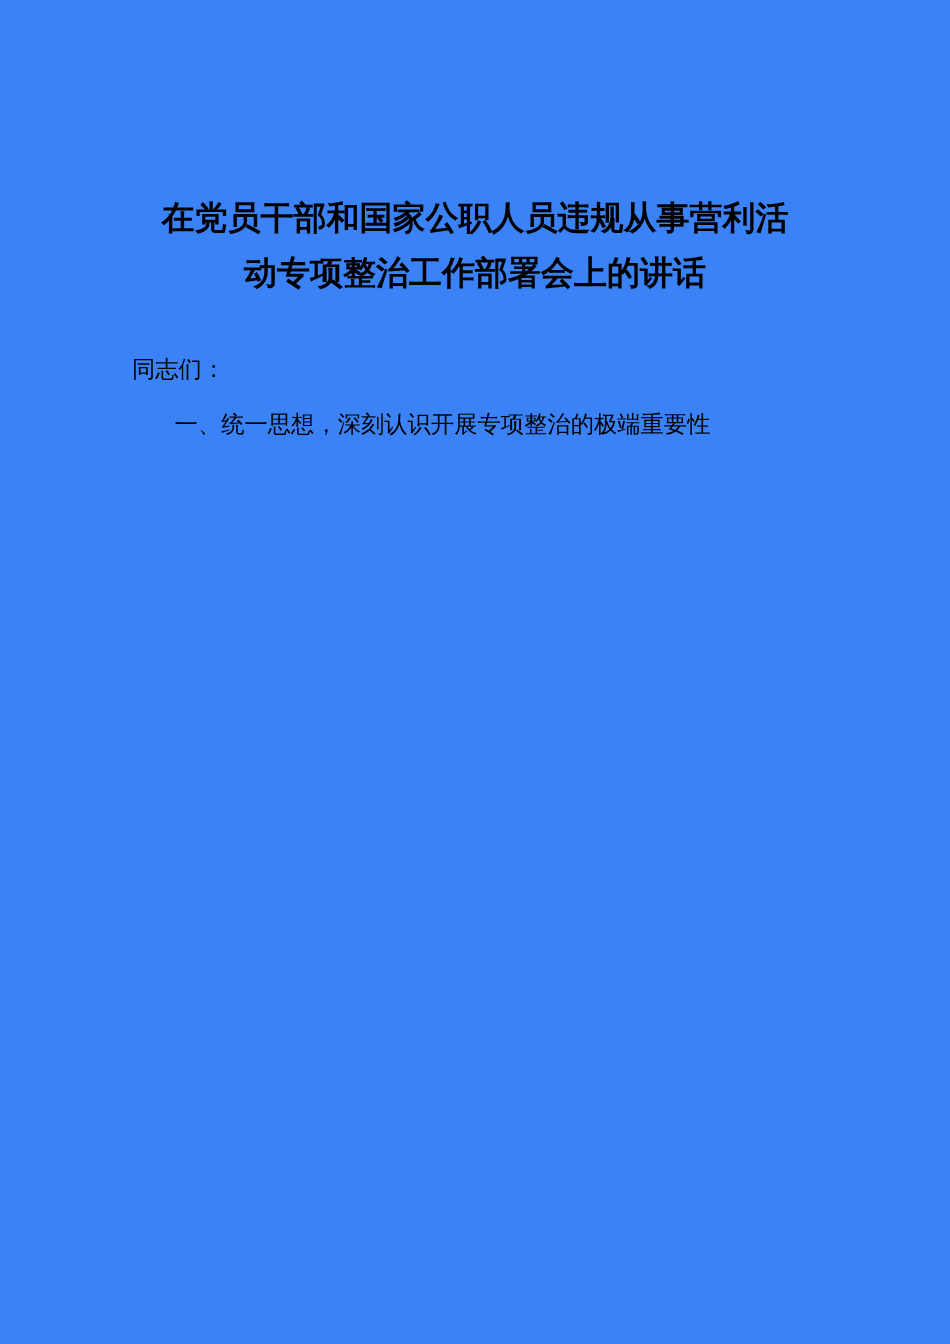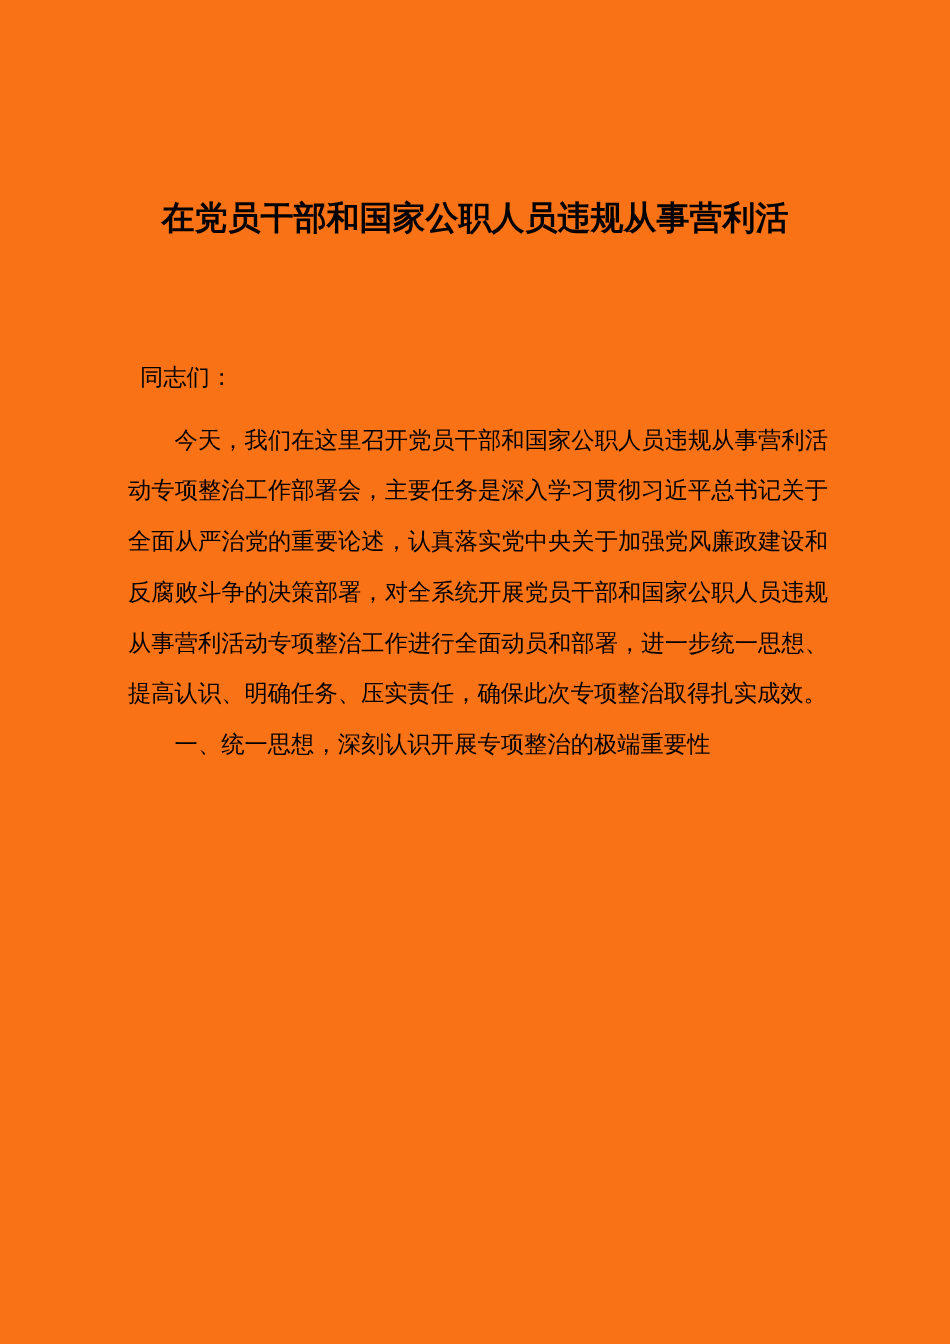--- a/index.html
+++ b/index.html
@@ -14,21 +14,21 @@
       overflow: hidden;
       color: #000000;
       font-family: "DejaVu Sans", "Liberation Sans", sans-serif;
     }
     .page {
       position: absolute;
       left: 0;
       top: 0;
       width: 950px;
       height: 1344px;
-      background: #f97316;
+      background: #3b82f6;
     }
     .title {
       position: absolute;
       left: 0;
       top: 190px;
       width: 950px;
       text-align: center;
       font-size: 33px;
       font-weight: bold;
       line-height: 55px;
@@ -40,21 +40,21 @@
     }
     .body {
       position: absolute;
       left: 128px;
       top: 340px;
       width: 700px;
       font-size: 23.3px;
       line-height: 50.7px;
     }
     .salutation {
-      margin: 12px;
+      margin: 4px;
       white-space: nowrap;
     }
     .para {
       margin: 0;
       text-indent: 2em;
       text-align: justify;
       text-align-last: left;
       word-break: break-all;
     }
     .heading {
@@ -63,20 +63,20 @@
       font-weight: normal;
       white-space: nowrap;
     }
   </style>
 </head>
 <body>
 
 <div class="page">
   <div class="title">
     <span class="title-line">在党员干部和国家公职人员违规从事营利活</span>
+    <span class="title-line">动专项整治工作部署会上的讲话</span>
   </div>
 
   <div class="body">
     <p class="salutation">同志们：</p>
-    <p class="para">今天，我们在这里召开党员干部和国家公职人员违规从事营利活动专项整治工作部署会，主要任务是深入学习贯彻习近平总书记关于全面从严治党的重要论述，认真落实党中央关于加强党风廉政建设和反腐败斗争的决策部署，对全系统开展党员干部和国家公职人员违规从事营利活动专项整治工作进行全面动员和部署，进一步统一思想、提高认识、明确任务、压实责任，确保此次专项整治取得扎实成效。</p>
     <p class="heading">一、统一思想，深刻认识开展专项整治的极端重要性</p>
   </div>
 </div>
 
 </body></html>

